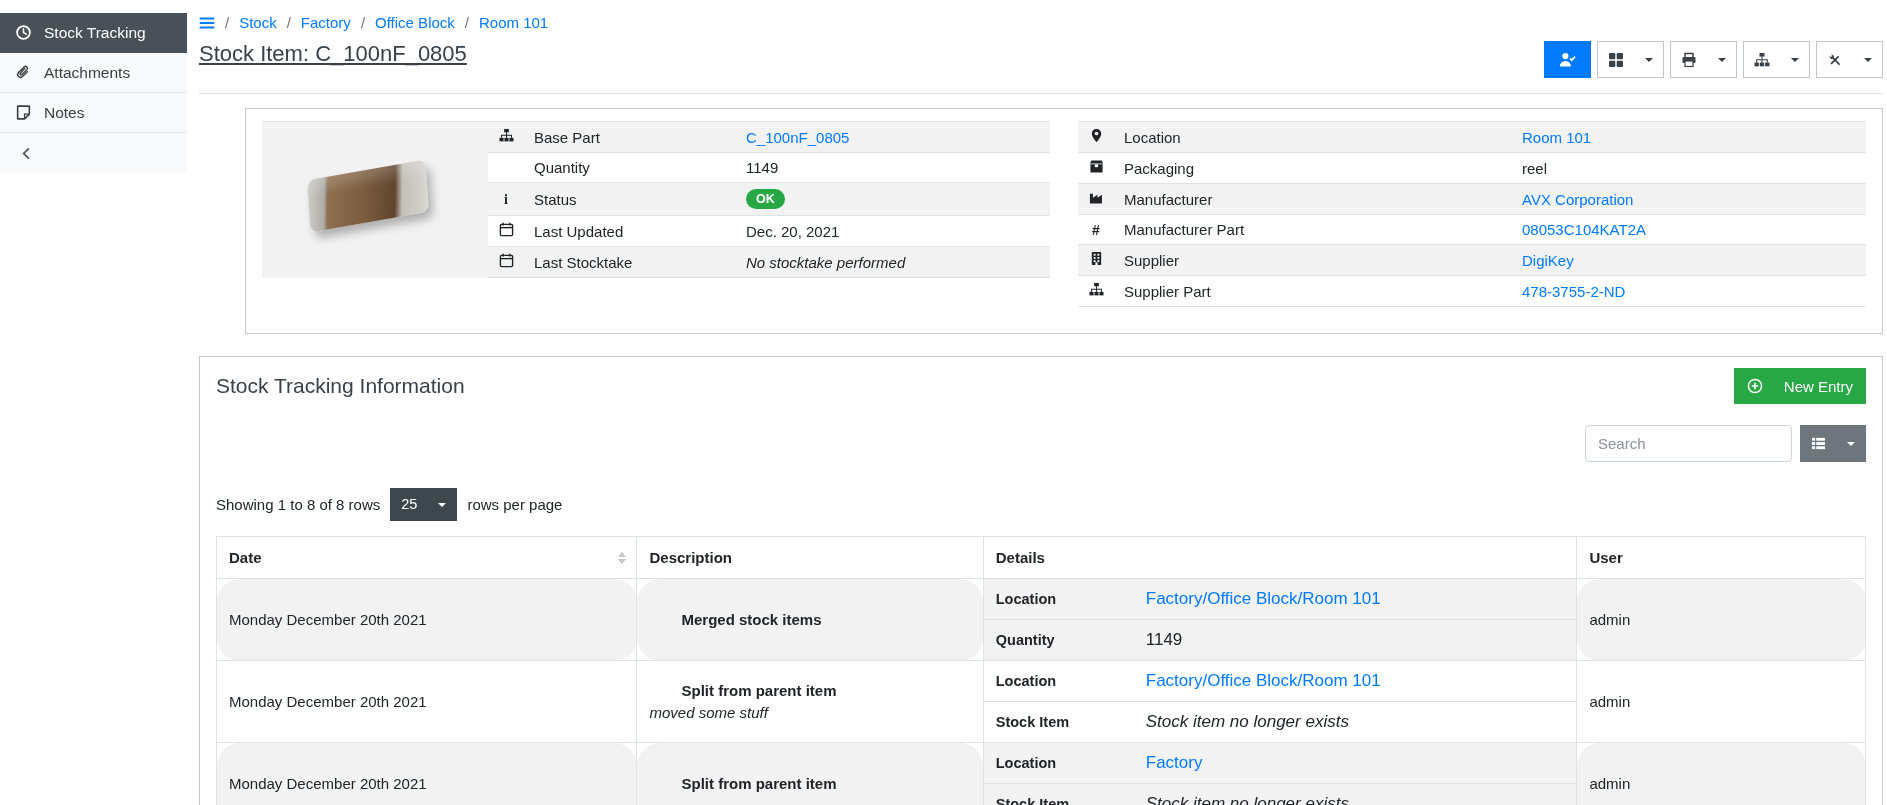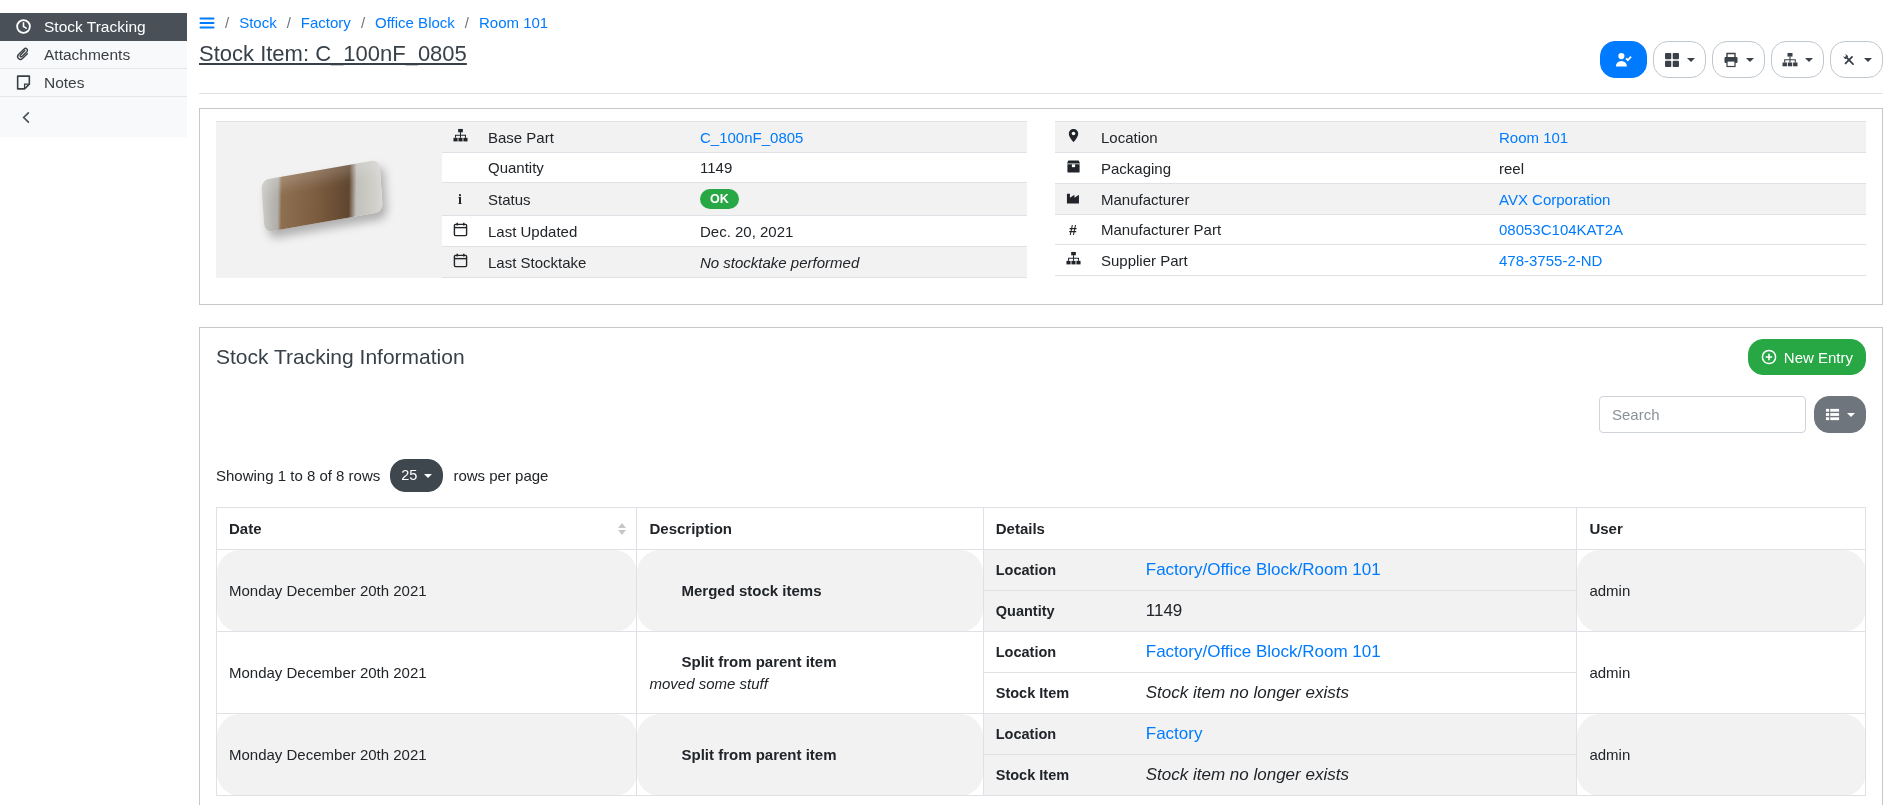--- a/index.html
+++ b/index.html
@@ -8,51 +8,51 @@
     width: 1887px; height: 805px;
     font-family: "Liberation Sans", "DejaVu Sans", sans-serif;
     font-size: 15px; color: #212529; background: #fff;
   }
   a { color: #007bff; text-decoration: none; }
   .app { display: flex; align-items: flex-start; }
 
   
   .sidebar { width: 187px; flex: none; padding-top: 13px; }
   .nav-item {
-    height: 28px; display: flex; align-items: center; gap: 12px;
+    height: 40px; display: flex; align-items: center; gap: 12px;
     padding: 0 14px; font-size: 15.5px; color: #3a3f44;
     background: #f8f9fa; border-bottom: 1px solid #e4e7e9; cursor: pointer;
   }
   .nav-item.active { background: #495057; border-color: #495057; color: #fff; }
   .nav-item .svgi, .nav-collapse .svgi { display: inline-flex; width: 18px; justify-content: center; }
   .nav-collapse { height: 40px; display: flex; align-items: center; padding: 0 17px; background: #f8f9fa; color: #495057; cursor: pointer; }
 
   
   .main { flex: 1; min-width: 0; padding: 13px 4px 0 12px; }
 
   .breadcrumb-bar { display: flex; align-items: center; gap: 10px; font-size: 15px; margin: 1px 0 8px; }
   .crumb-sep { color: #6c757d; }
   .crumb-menu { color: #007bff; display: inline-flex; cursor: pointer; }
 
   .title-bar { display: flex; justify-content: space-between; align-items: flex-start; padding: 2px 0 15px; border-bottom: 1px solid #dfe3e6; }
   .page-title { font-size: 22px; font-weight: 500; color: #384048; text-decoration: underline; }
 
   .toolbar { display: flex; gap: 6px; }
   .btn {
-    display: inline-flex; align-items: center; justify-content: center; gap: 7px;
-    border-radius: 15px; border: 1px solid transparent; cursor: pointer;
+    display: inline-flex; align-items: center; justify-content: center; gap: 21px;
+    border-radius: 0; border: 1px solid transparent; cursor: pointer;
     font-family: inherit; font-size: 15px; line-height: 1;
   }
   .btn-blue { width: 47px; height: 37px; background: #007bff; border-color: #007bff; color: #fff; }
   .btn-outline { height: 37px; padding: 0 10px; background: #fff; border-color: #bfc7cd; color: #3a4148; }
   .caret { width: 0; height: 0; border-left: 4px solid transparent; border-right: 4px solid transparent; border-top: 4.5px solid currentColor; display: inline-block; }
 
   
   .panel { border: 1px solid #c6c8ca; background: #fff; }
-  .details-panel { margin-top: 14px; display: flex; gap: 28px; padding: 12px 16px 26px; }
+  .details-panel { margin-top: 14px; display: flex; gap: 28px; padding: 12px 16px 26px; margin-left: 46px; }
 
   .info-table { border-collapse: collapse; flex: 1 1 0; align-self: flex-start; }
   .info-table td { padding: 6px 10px; border-bottom: 1px solid #dee2e6; font-size: 15px; height: 30px; }
   .info-table tr.top td { border-top: 1px solid #dee2e6; }
   .info-table tr.striped td { background: #f2f2f2; }
   .info-table td.img-cell { width: 226px; background: #fff; border: none; padding: 0; vertical-align: middle; }
   .icon-cell { width: 36px; text-align: center; color: #212529; }
   .lbl-l { width: 212px; }
   .lbl-r { width: 398px; }
   .val .italic, .italic { font-style: italic; }
@@ -324,20 +324,40 @@
                   </svg>
                 </span>
             </td>
             <td class="lbl-r">Manufacturer</td>
             <td class="val"><a href="#">AVX Corporation</a></td>
           </tr>
           <tr>
             <td class="icon-cell"><span class="glyph">#</span></td>
             <td class="lbl-r">Manufacturer Part</td>
             <td class="val"><a href="#">08053C104KAT2A</a></td>
+          </tr>
+          <tr class="striped">
+            <td class="icon-cell">
+              <span class="svgi">
+                  <svg width="15" height="15" viewBox="0 0 16 16">
+                    <rect x="3" y="1" width="10" height="14" rx="0.8" fill="currentColor"></rect>
+                    <g fill="#fff">
+                      <rect x="5" y="3" width="2" height="2"></rect>
+                      <rect x="9" y="3" width="2" height="2"></rect>
+                      <rect x="5" y="6.4" width="2" height="2"></rect>
+                      <rect x="9" y="6.4" width="2" height="2"></rect>
+                      <rect x="5" y="9.8" width="2" height="2"></rect>
+                      <rect x="9" y="9.8" width="2" height="2"></rect>
+                      <rect x="6.8" y="12.2" width="2.4" height="2.8"></rect>
+                    </g>
+                  </svg>
+                </span>
+            </td>
+            <td class="lbl-r">Supplier</td>
+            <td class="val"><a href="#">DigiKey</a></td>
           </tr>
           <tr>
             <td class="icon-cell">
               <span class="svgi">
                   <svg width="15" height="15" viewBox="0 0 16 16" fill="currentColor">
                     <rect x="5.5" y="1" width="5" height="3.6"></rect>
                     <rect x="0.5" y="10.5" width="4.4" height="3.8"></rect>
                     <rect x="5.8" y="10.5" width="4.4" height="3.8"></rect>
                     <rect x="11.1" y="10.5" width="4.4" height="3.8"></rect>
                     <path d="M8 4.6v2.6M2.7 10.5V7.8h10.6v2.7M8 7.8v2.7" stroke="currentColor" stroke-width="1.1" fill="none"></path>

